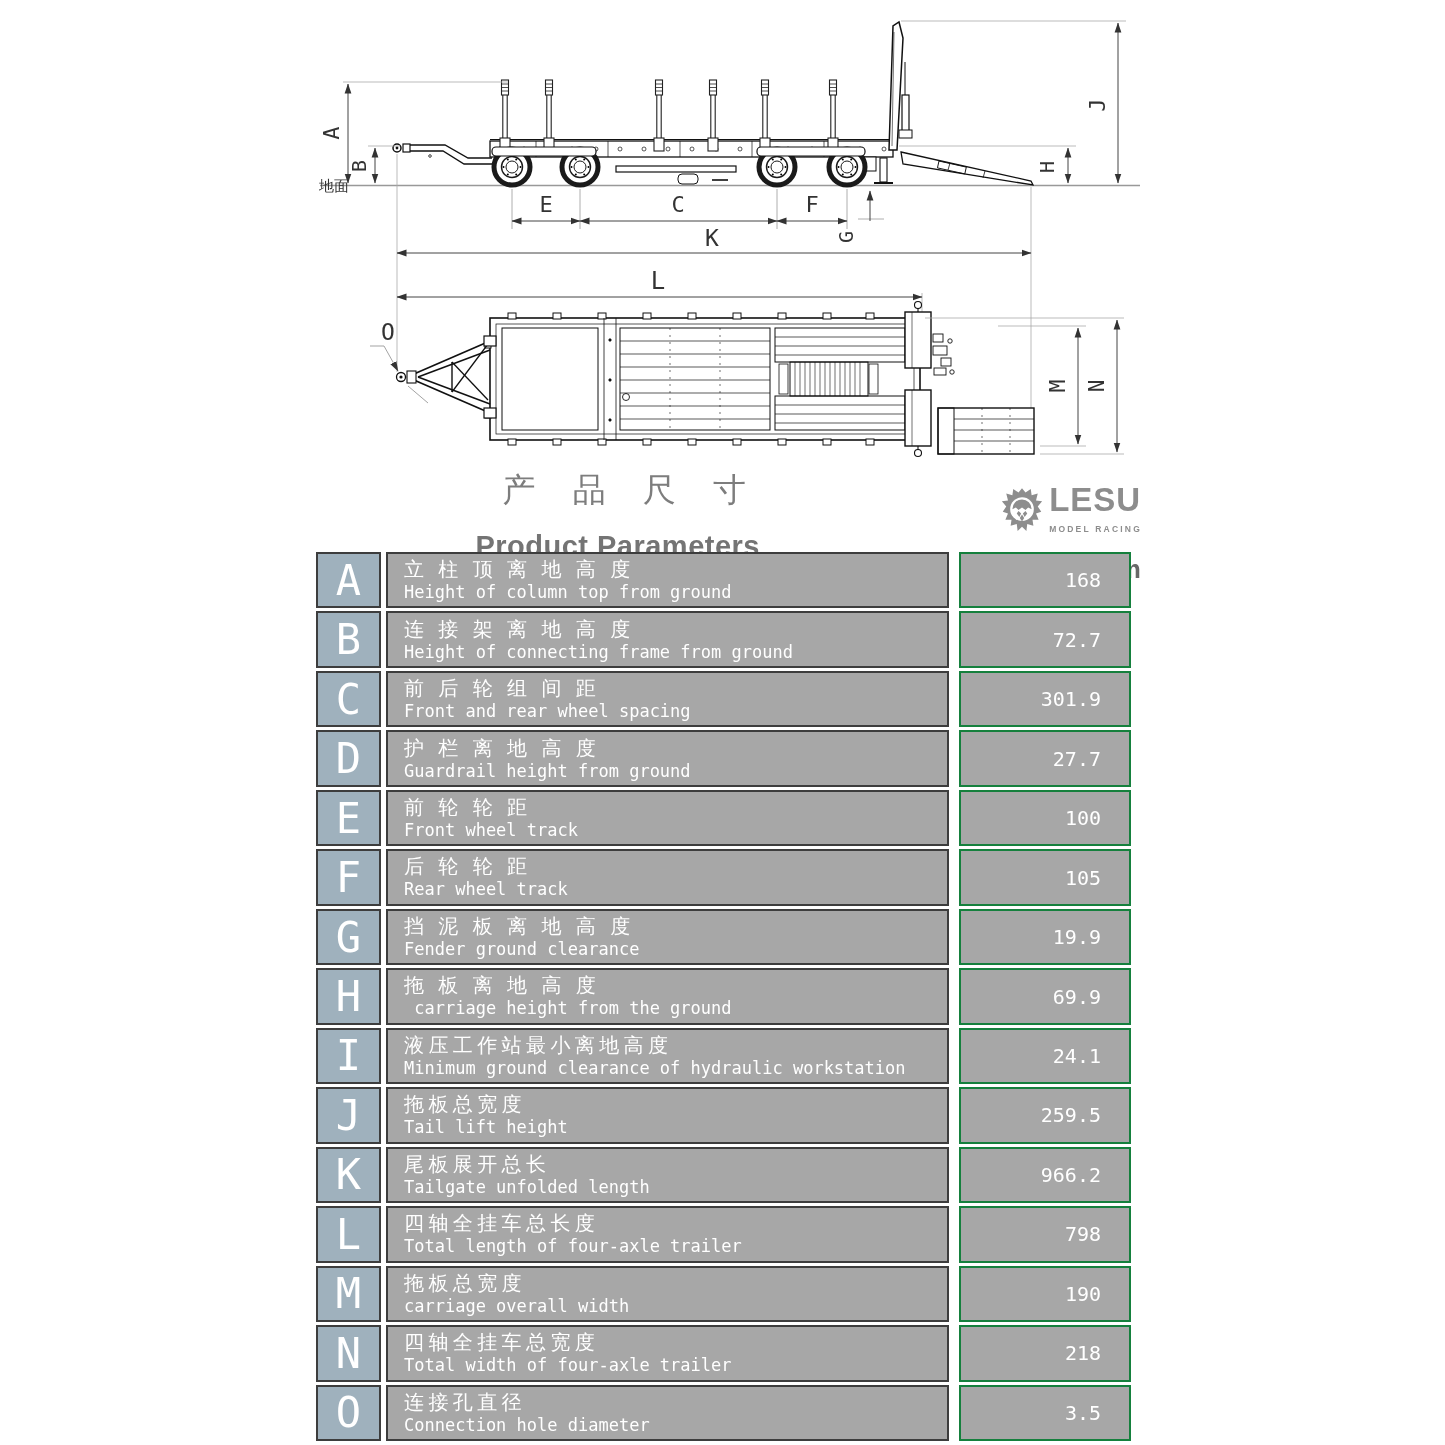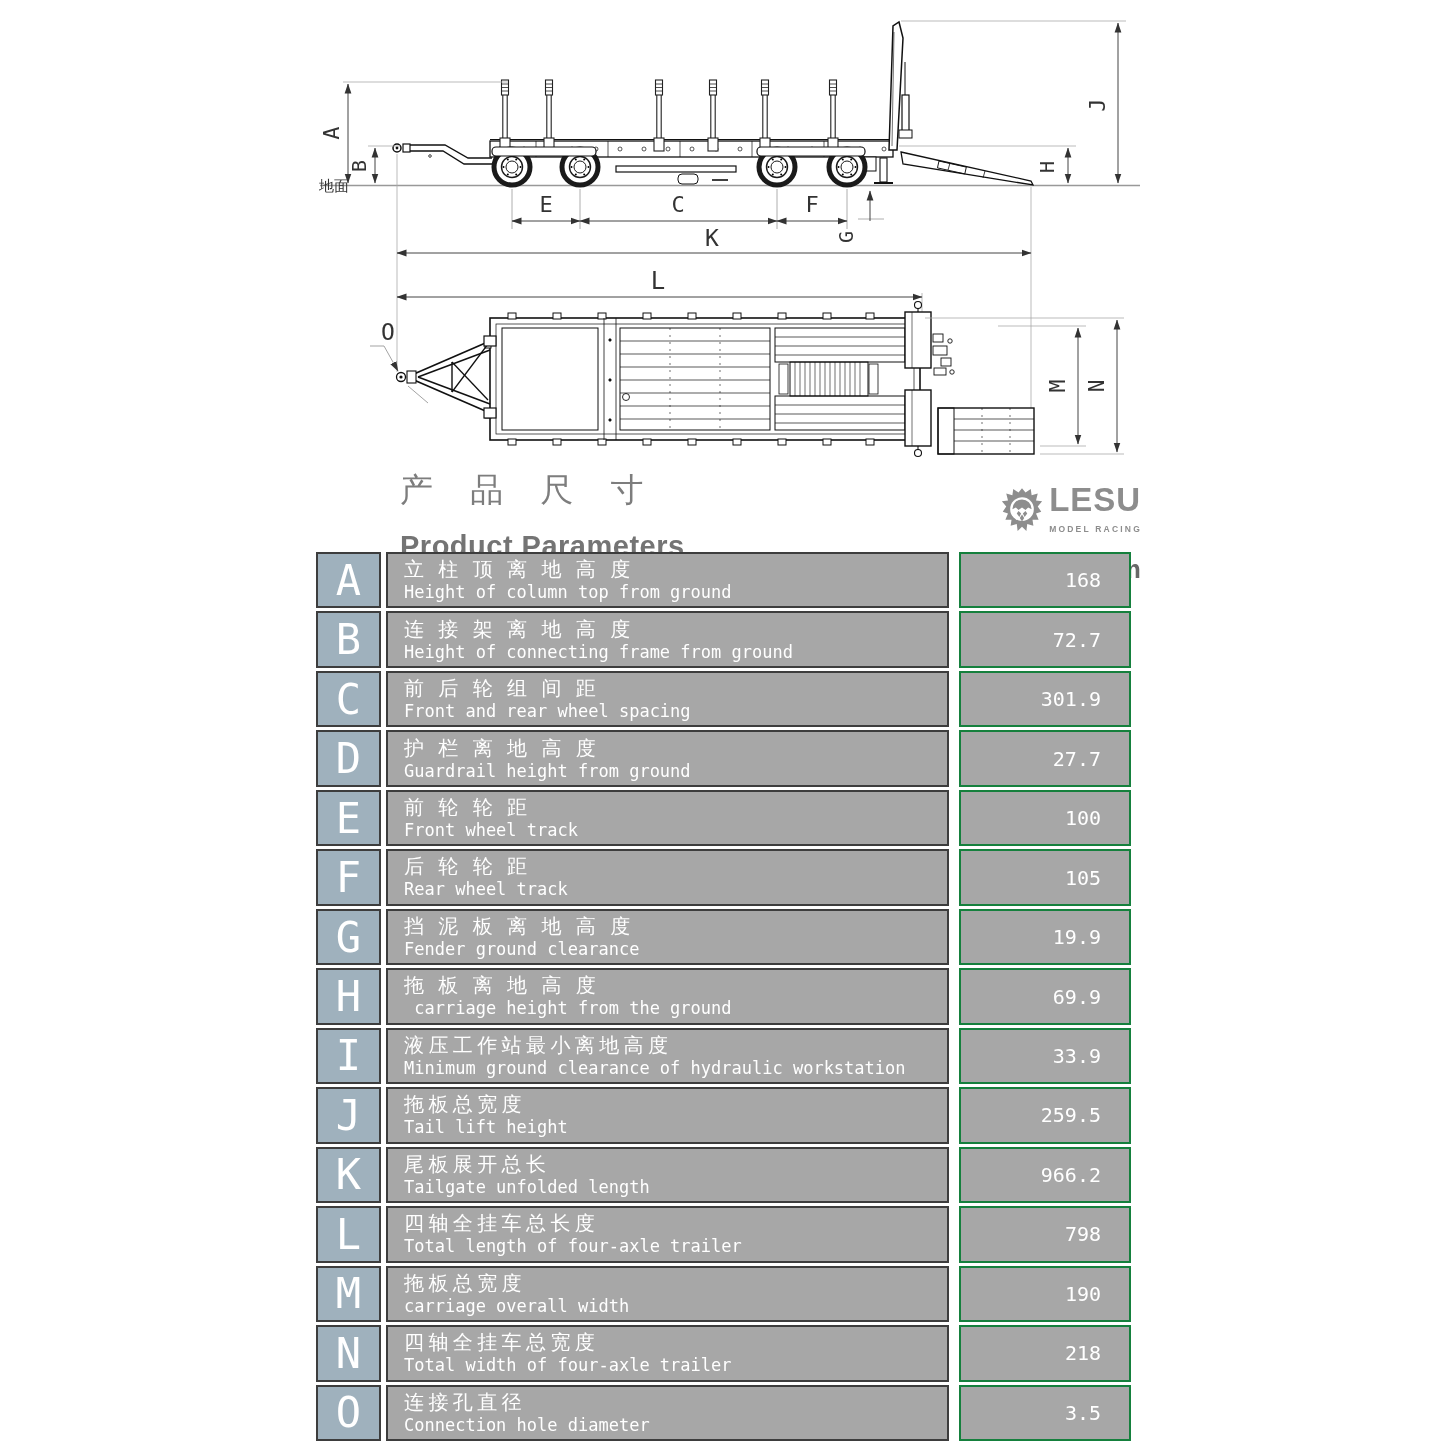--- a/index.html
+++ b/index.html
@@ -1,21 +1,21 @@
 <!DOCTYPE html>
 <html><head>
 <meta charset="utf-8">
 <style>
   html,body{margin:0;padding:0;background:#fff;}
   .page{position:relative;width:1445px;height:1445px;background:#fff;overflow:hidden;
         font-family:"Liberation Sans", sans-serif;}
   svg text{font-family:"DejaVu Sans Mono", monospace;}
 
   
-  .titles{position:absolute;left:400px;top:468px;width:360px;text-align:left;color:#7a7a7a;}
+  .titles{position:absolute;left:400px;top:468px;width:360px;text-align:right;color:#7a7a7a;}
   .t-zh{font-size:33px;letter-spacing:14px;white-space:nowrap;color:#7d7d7d;}
   .t-en{font-size:29px;font-weight:bold;color:#747474;margin-top:17px;letter-spacing:0.5px;}
 
   .brand{position:absolute;left:972px;top:486px;width:170px;color:#8d8d8d;}
   .brand-row{display:flex;align-items:center;justify-content:flex-end;gap:6px;}
   .brand-name{font-size:33px;font-weight:bold;letter-spacing:1px;line-height:0.85;}
   .brand-sub{font-size:8.5px;letter-spacing:2.2px;font-weight:bold;text-align:right;margin-top:10px;}
   .unit{font-size:26px;font-weight:bold;color:#686868;text-align:right;margin-top:20px;letter-spacing:1px;}
 
   
@@ -457,21 +457,21 @@
           <div class="en"> carriage height from the ground</div>
         </div>
         <div class="c-val">69.9</div>
       </div>
       <div class="trow">
         <div class="c-key">I</div>
         <div class="c-desc">
           <div class="zh">液压工作站最小离地高度</div>
           <div class="en">Minimum ground clearance of hydraulic workstation</div>
         </div>
-        <div class="c-val">33.9</div>
+        <div class="c-val">24.1</div>
       </div>
       <div class="trow">
         <div class="c-key">J</div>
         <div class="c-desc">
           <div class="zh">拖板总宽度</div>
           <div class="en">Tail lift height</div>
         </div>
         <div class="c-val">259.5</div>
       </div>
       <div class="trow">

